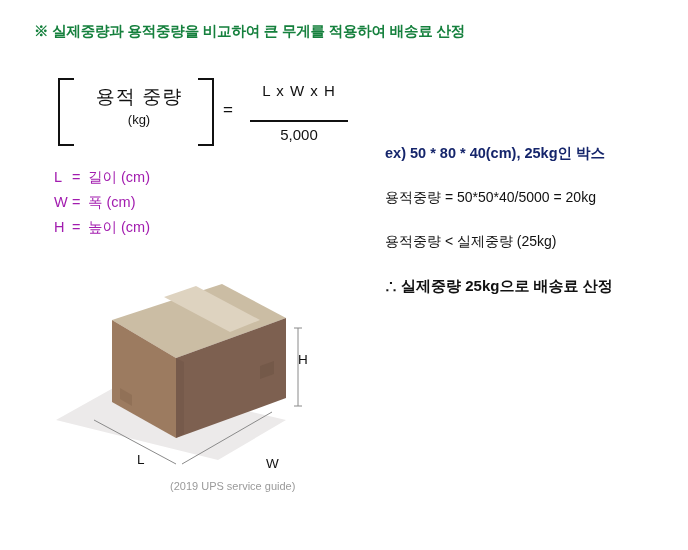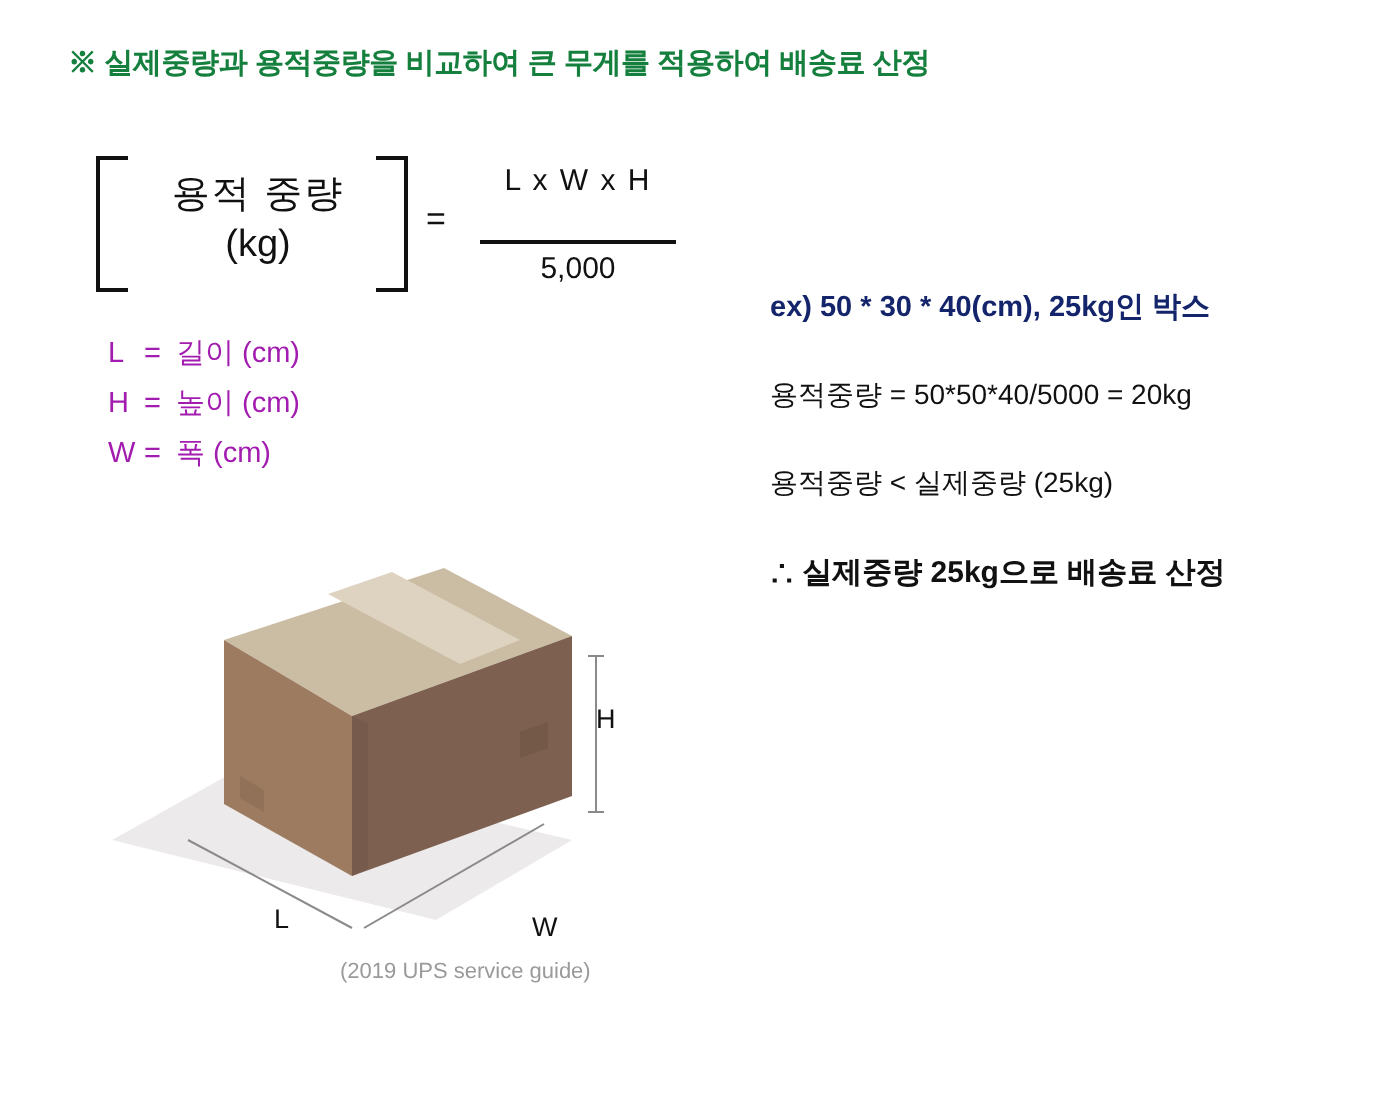--- a/index.html
+++ b/index.html
@@ -23,21 +23,21 @@
     font-size: 14.5px;
     font-weight: bold;
     letter-spacing: -0.2px;
     color: #15803d;
     white-space: nowrap;
   }
 
   
   #formula {
     position: absolute;
-    left: 48px;
+    left: 58px;
     top: 78px;
     width: 290px;
     height: 78px;
   }
   .bracket {
     position: absolute;
     top: 0;
     width: 14px;
     height: 64px;
     border-top: 2px solid #111;
@@ -57,21 +57,21 @@
     top: 6px;
     width: 118px;
     text-align: center;
   }
   #formula-term .term-main {
     font-size: 19px;
     letter-spacing: 1px;
     color: #111;
   }
   #formula-term .term-sub {
-    font-size: 19px;
+    font-size: 13px;
     margin-top: 2px;
     color: #111;
   }
   #equals {
     position: absolute;
     left: 165px;
     top: 22px;
     font-size: 17px;
     color: #111;
   }
@@ -191,24 +191,24 @@
     <div class="bar"></div>
     <div class="denom">5,000</div>
   </div>
 </div>
 
 <div id="legend">
   <div class="row">
     <span class="sym">L</span><span class="eqs">=</span><span>길이 (cm)</span>
   </div>
   <div class="row">
+    <span class="sym">W</span><span class="eqs">=</span><span>폭 (cm)</span>
+  </div>
+  <div class="row">
     <span class="sym">H</span><span class="eqs">=</span><span>높이 (cm)</span>
-  </div>
-  <div class="row">
-    <span class="sym">W</span><span class="eqs">=</span><span>폭 (cm)</span>
   </div>
 </div>
 
 <div id="box-figure">
   <svg width="290" height="220" viewBox="0 0 290 220">
 
     <polygon points="20,150 88,112 250,150 182,190" fill="#eceaea"></polygon>
 
     <polygon points="76,50 186,14 250,48 140,88" fill="#cbbda4"></polygon>
 
@@ -229,17 +229,17 @@
     <line x1="258" y1="136" x2="266" y2="136" stroke="#8a8a8a" stroke-width="1"></line>
   </svg>
   <div class="dim-label" id="label-L">L</div>
   <div class="dim-label" id="label-W">W</div>
   <div class="dim-label" id="label-H">H</div>
 </div>
 
 <div id="credit">(2019 UPS service guide)</div>
 
 <div id="right-col">
-  <div class="r-line bold-navy">ex) 50 * 30 * 40(cm), 25kg인 박스</div>
+  <div class="r-line bold-navy">ex) 50 * 80 * 40(cm), 25kg인 박스</div>
   <div class="r-line">용적중량  =  50*50*40/5000 = 20kg</div>
   <div class="r-line">용적중량  &lt;  실제중량 (25kg)</div>
   <div class="r-line concl">∴ 실제중량 25kg으로  배송료 산정</div>
 </div>
 
 </body></html>

